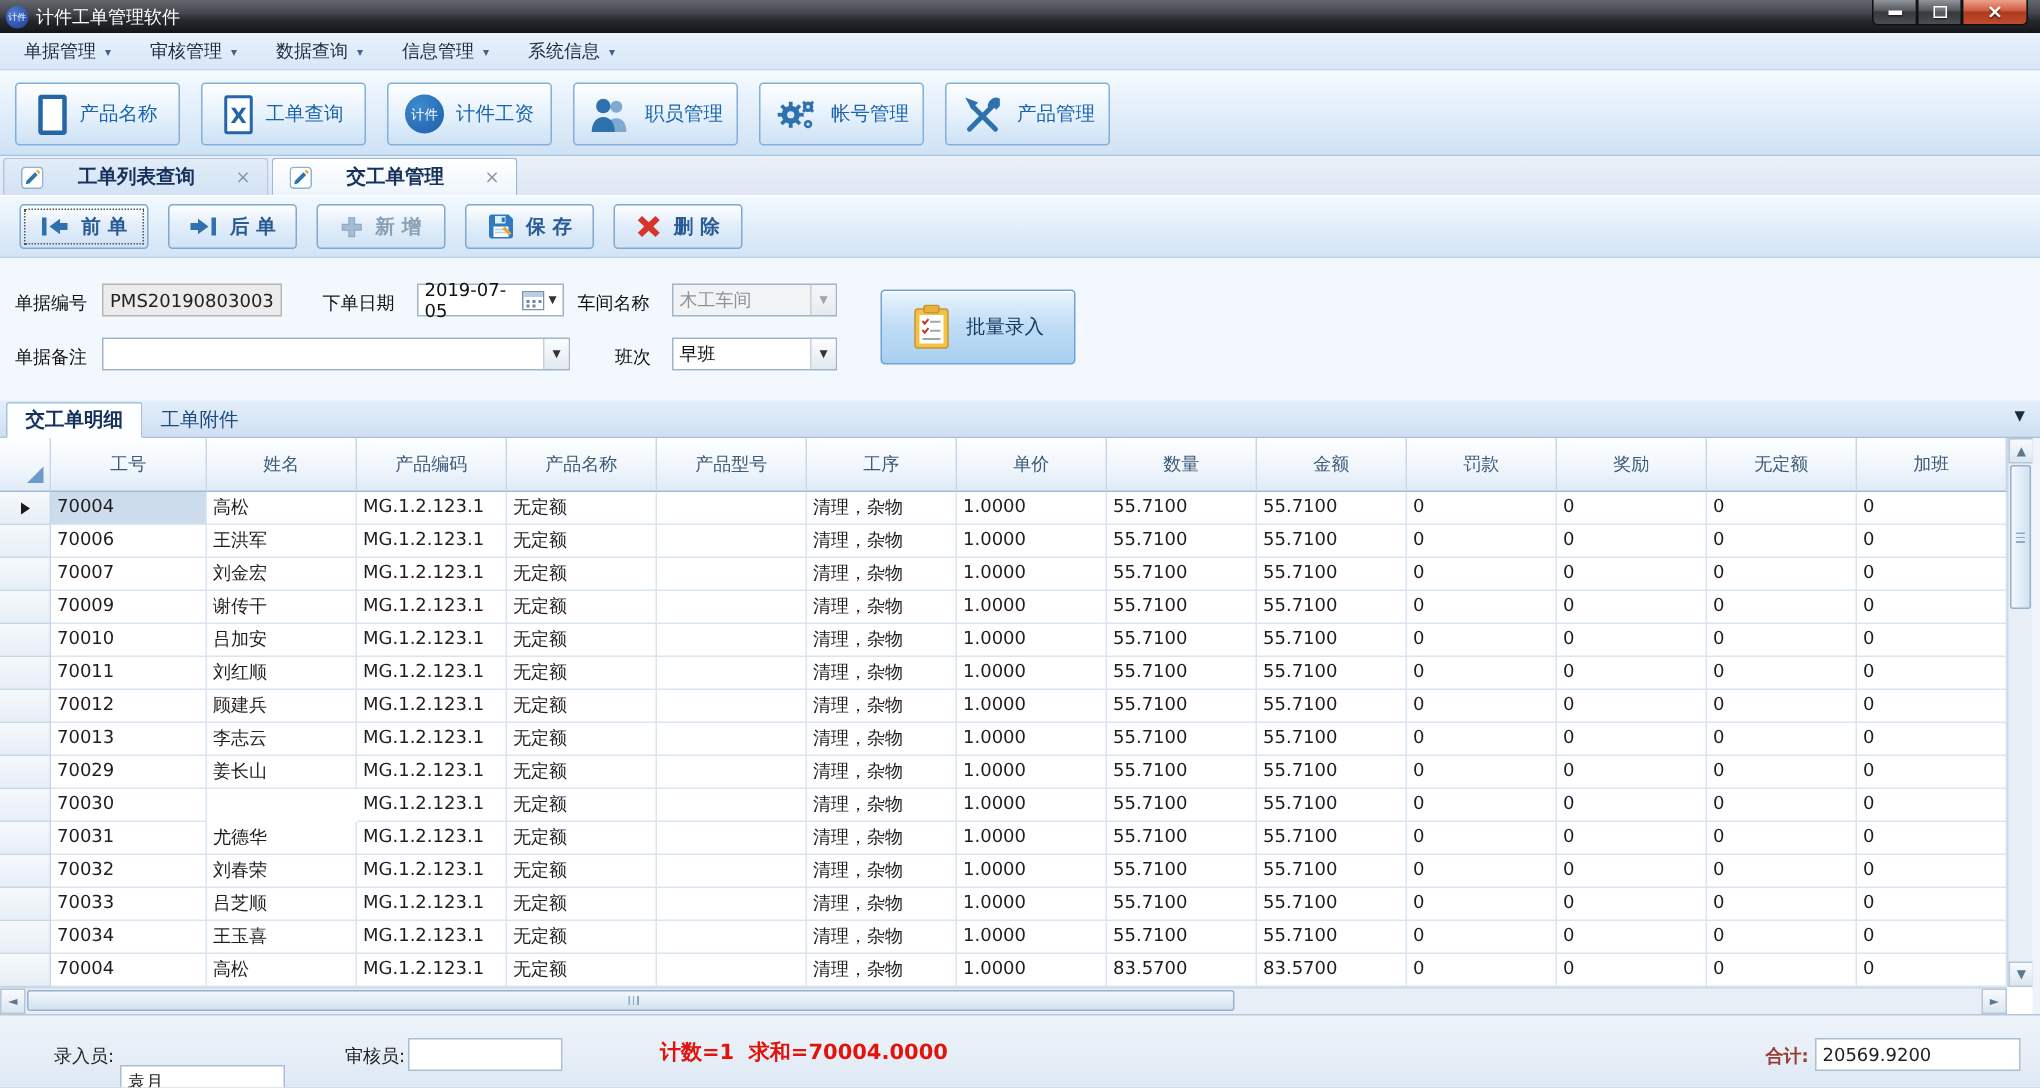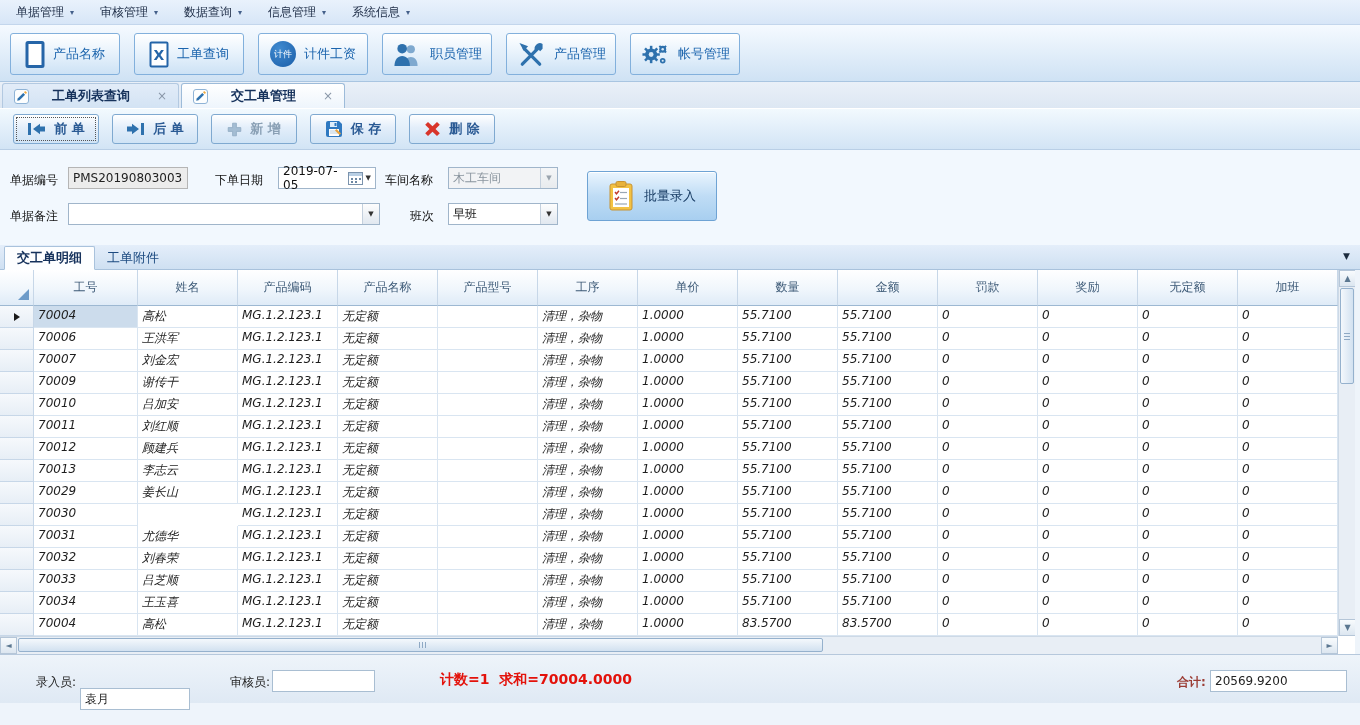--- a/index.html
+++ b/index.html
@@ -93,21 +93,21 @@
 
   
   .grid { position:relative; height:384px; background:#fff; }
   .grid-header { display:flex; height:36px; }
   .hcell { border-right:1px solid #c7d7e8; border-bottom:1px solid #9db8d2;
     background:linear-gradient(#ffffff,#f0f6fc 55%,#dfebf7);
     font-size:12px; color:#3d5a77; display:flex; align-items:center; justify-content:center; flex:none; }
   .hcell.selhdr { position:relative; }
   .corner-tri { position:absolute; right:4px; bottom:5px; width:0; height:0;
     border-left:11px solid transparent; border-bottom:11px solid #6d9bc9; }
-  .grow { display:flex; height:22px;font-style:italic; }
+  .grow { display:flex; height:22px; }
   .cell { border-right:1px solid #d9e5f1; border-bottom:1px solid #d9e5f1; background:#fff;
     font-size:12px; color:#1e1e1e; padding:2px 4px; white-space:nowrap; overflow:hidden; flex:none; }
   .cell.selected { background:#ccdcec; }
   .sel-cell { border-right:1px solid #c7d7e8; border-bottom:1px solid #c7d7e8; flex:none;
     background:linear-gradient(#f6f9fc,#e7eef6); display:flex; align-items:center; justify-content:center; }
   .row-arrow { width:0; height:0; border-left:6px solid #1a1a1a;
     border-top:4px solid transparent; border-bottom:4px solid transparent; }
 
   
   .vscroll { position:absolute; left:1338px; top:0; width:17px; height:366px;
@@ -137,20 +137,35 @@
     white-space:pre; }
   .total-label { position:absolute; left:1177px; top:19px; font-weight:bold; }
 
   svg { display:block; flex:none; }
 </style>
 </head>
 <body>
 
 <div class="window">
 
+  <div class="titlebar">
+    <span class="title-icon">计件</span>
+    <span>计件工单管理软件</span>
+    <div class="win-controls">
+      <div class="win-btn">
+          <span class="min-glyph"></span>
+        </div>
+      <div class="win-btn">
+          <span class="max-glyph"></span>
+        </div>
+      <div class="win-btn close">
+          <span class="close-glyph"></span>
+        </div>
+    </div>
+  </div>
 
   <div class="menubar">
       <div class="menu-item">
         <span>单据管理</span>
         <span class="caret">▾</span>
       </div>
       <div class="menu-item">
         <span>审核管理</span>
         <span class="caret">▾</span>
       </div>
@@ -187,31 +202,20 @@
         <span>计件工资</span>
       </div>
       <div class="tool-btn">
         <svg width="30" height="27" viewBox="0 0 30 28">
           <circle cx="19" cy="8.5" r="4.2" fill="#7fa9cf"></circle>
           <path d="M12 26 c0-6.5 3.2-9.5 7-9.5 s7 3 7 9.5 z" fill="#7fa9cf"></path>
           <circle cx="10" cy="8" r="5" fill="#2e71ad"></circle>
           <path d="M2 26 c0-7 3.6-10.5 8-10.5 s8 3.5 8 10.5 z" fill="#2e71ad"></path>
         </svg>
         <span>职员管理</span>
-      </div>
-      <div class="tool-btn">
-        <svg width="30" height="27" viewBox="0 0 30 28">
-          <g stroke="#2e71ad" stroke-width="3.4" stroke-linecap="round">
-            <path d="M8 8 L24 24"></path>
-            <path d="M22 8 L6 24"></path>
-          </g>
-          <path d="M3 2 l9 3.5 -4.5 4.5 -4.5-8z" fill="#2e71ad"></path>
-          <path d="M27 3 a5.5 5.5 0 0 0 -7.5 7.5 l2.5-2.5 2.5 2.5 2.5-2.5 z" fill="#2e71ad"></path>
-        </svg>
-        <span>产品管理</span>
       </div>
       <div class="tool-btn">
         <svg width="30" height="27" viewBox="0 0 30 28">
           <g fill="#2e71ad">
             <rect x="9.7" y="5" width="2.6" height="4" transform="rotate(0 11 14)"></rect>
             <rect x="9.7" y="5" width="2.6" height="4" transform="rotate(45 11 14)"></rect>
             <rect x="9.7" y="5" width="2.6" height="4" transform="rotate(90 11 14)"></rect>
             <rect x="9.7" y="5" width="2.6" height="4" transform="rotate(135 11 14)"></rect>
             <rect x="9.7" y="5" width="2.6" height="4" transform="rotate(180 11 14)"></rect>
             <rect x="9.7" y="5" width="2.6" height="4" transform="rotate(225 11 14)"></rect>
@@ -225,20 +229,31 @@
             <rect x="22" y="3.6" width="2" height="2.6" transform="rotate(135 23 8.5)"></rect>
             <rect x="22" y="3.6" width="2" height="2.6" transform="rotate(225 23 8.5)"></rect>
             <rect x="22" y="3.6" width="2" height="2.6" transform="rotate(315 23 8.5)"></rect>
             <circle cx="23" cy="8.5" r="3.6"></circle>
           </g>
           <circle cx="23" cy="8.5" r="1.3" fill="#d9e9f7"></circle>
           <circle cx="23" cy="20.5" r="2.9" fill="#2e71ad"></circle>
           <circle cx="23" cy="20.5" r="1.1" fill="#d9e9f7"></circle>
         </svg>
         <span>帐号管理</span>
+      </div>
+      <div class="tool-btn">
+        <svg width="30" height="27" viewBox="0 0 30 28">
+          <g stroke="#2e71ad" stroke-width="3.4" stroke-linecap="round">
+            <path d="M8 8 L24 24"></path>
+            <path d="M22 8 L6 24"></path>
+          </g>
+          <path d="M3 2 l9 3.5 -4.5 4.5 -4.5-8z" fill="#2e71ad"></path>
+          <path d="M27 3 a5.5 5.5 0 0 0 -7.5 7.5 l2.5-2.5 2.5 2.5 2.5-2.5 z" fill="#2e71ad"></path>
+        </svg>
+        <span>产品管理</span>
       </div>
     </div>
 
   <div class="doc-tabs">
       <div class="doc-tab">
         <svg width="15" height="15" viewBox="0 0 15 15">
           <rect x="0.5" y="0.5" width="14" height="14" rx="2.5" fill="#fdfefe" stroke="#8fb3d6"></rect>
           <path d="M3.2 11.8 l0.5-2.3 5.6-5.6 1.8 1.8 -5.6 5.6 z" fill="#2e71ad"></path>
           <path d="M10 3.2 l1.2-1.2 1.8 1.8 -1.2 1.2 z" fill="#f0a83c"></path>
         </svg>

